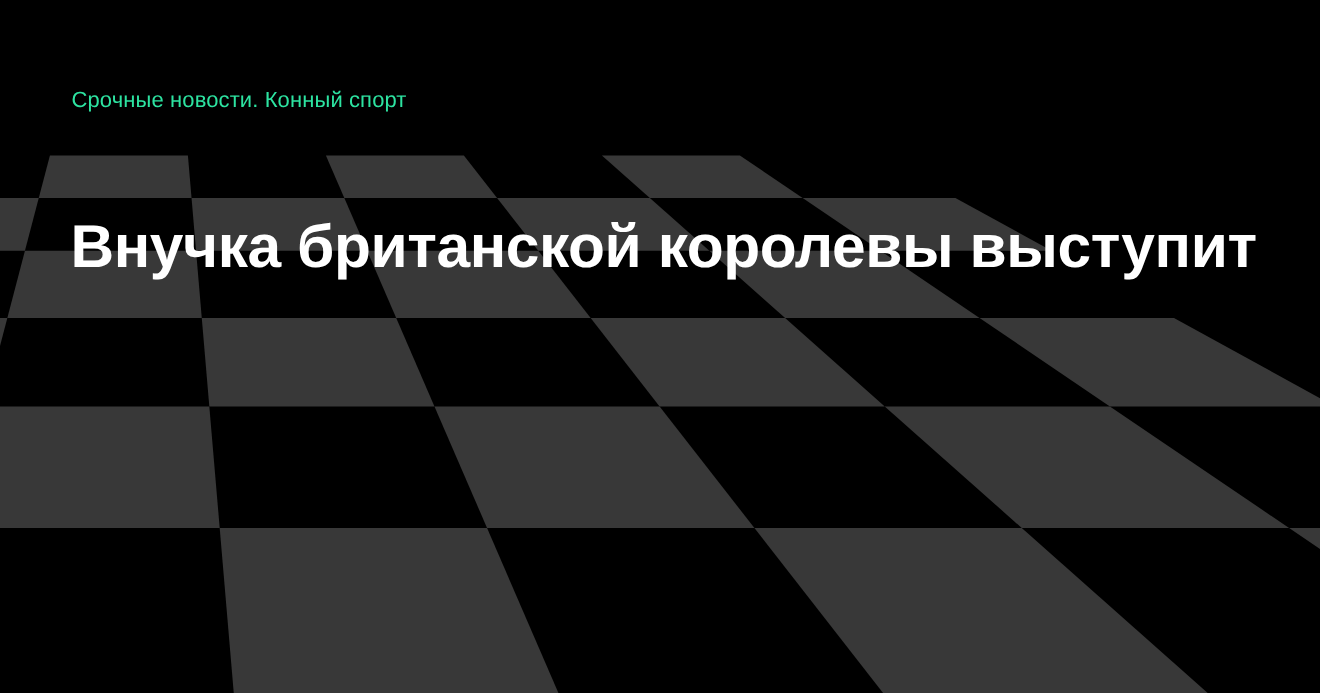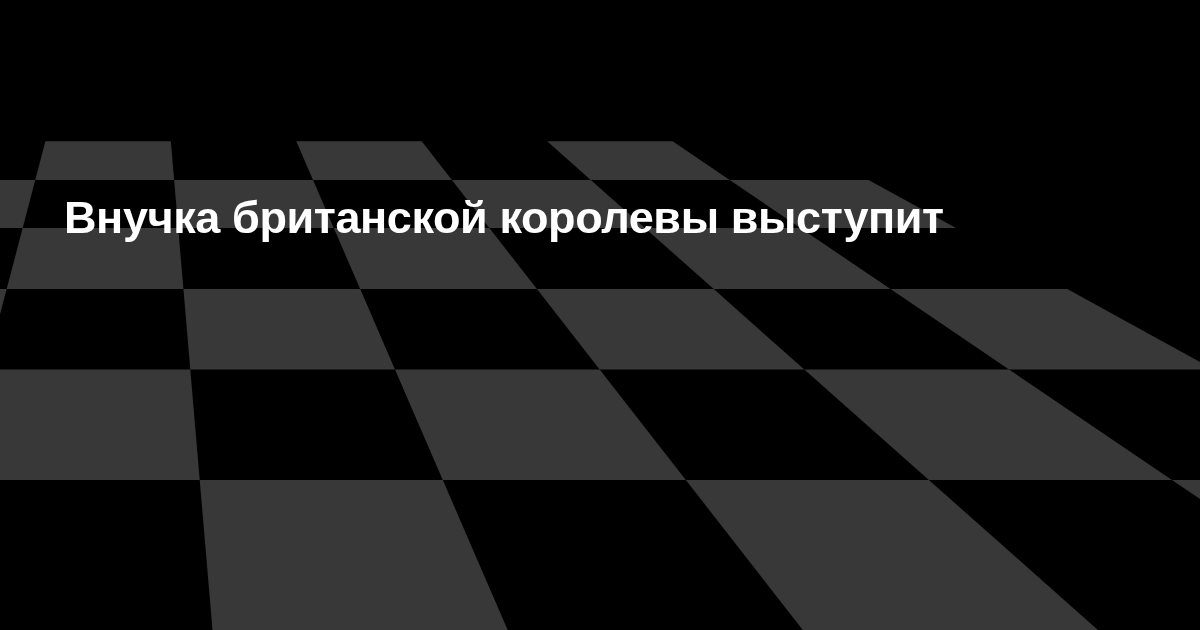--- a/index.html
+++ b/index.html
@@ -39,21 +39,21 @@
     font-weight: 500;
     letter-spacing: 0.1px;
     color: #2de3a1;
     white-space: nowrap;
   }
   .headline {
     position: absolute;
     left: 64px;
     top: 157px;
     width: 1030px;
-    font-size: 45px;
+    font-size: 55px;
     line-height: 61px;
     font-weight: 700;
     letter-spacing: -0.4px;
     color: #ffffff;
   }
   .headline .line {
     display: block;
     white-space: nowrap;
   }
 </style>
@@ -94,19 +94,20 @@
         <polygon points="800.44,228.00 956.00,228.00 868.57,180.00 729.68,180.00" fill="#383838"></polygon>
         <polygon points="-242.54,180.00 -103.65,180.00 -80.07,141.29 -205.52,141.29" fill="#383838"></polygon>
         <polygon points="35.24,180.00 174.13,180.00 170.82,141.29 45.38,141.29" fill="#383838"></polygon>
         <polygon points="313.02,180.00 451.90,180.00 421.72,141.29 296.27,141.29" fill="#383838"></polygon>
         <polygon points="590.79,180.00 729.68,180.00 672.62,141.29 547.17,141.29" fill="#383838"></polygon>
       </g>
   </svg>
 
   <div id="content">
 
+    <div class="kicker">Срочные новости. Конный спорт</div>
 
     <h1 class="headline">
       <span class="line">Внучка британской королевы выступит</span>
     </h1>
 
   </div>
 </div>
 
 </body></html>

